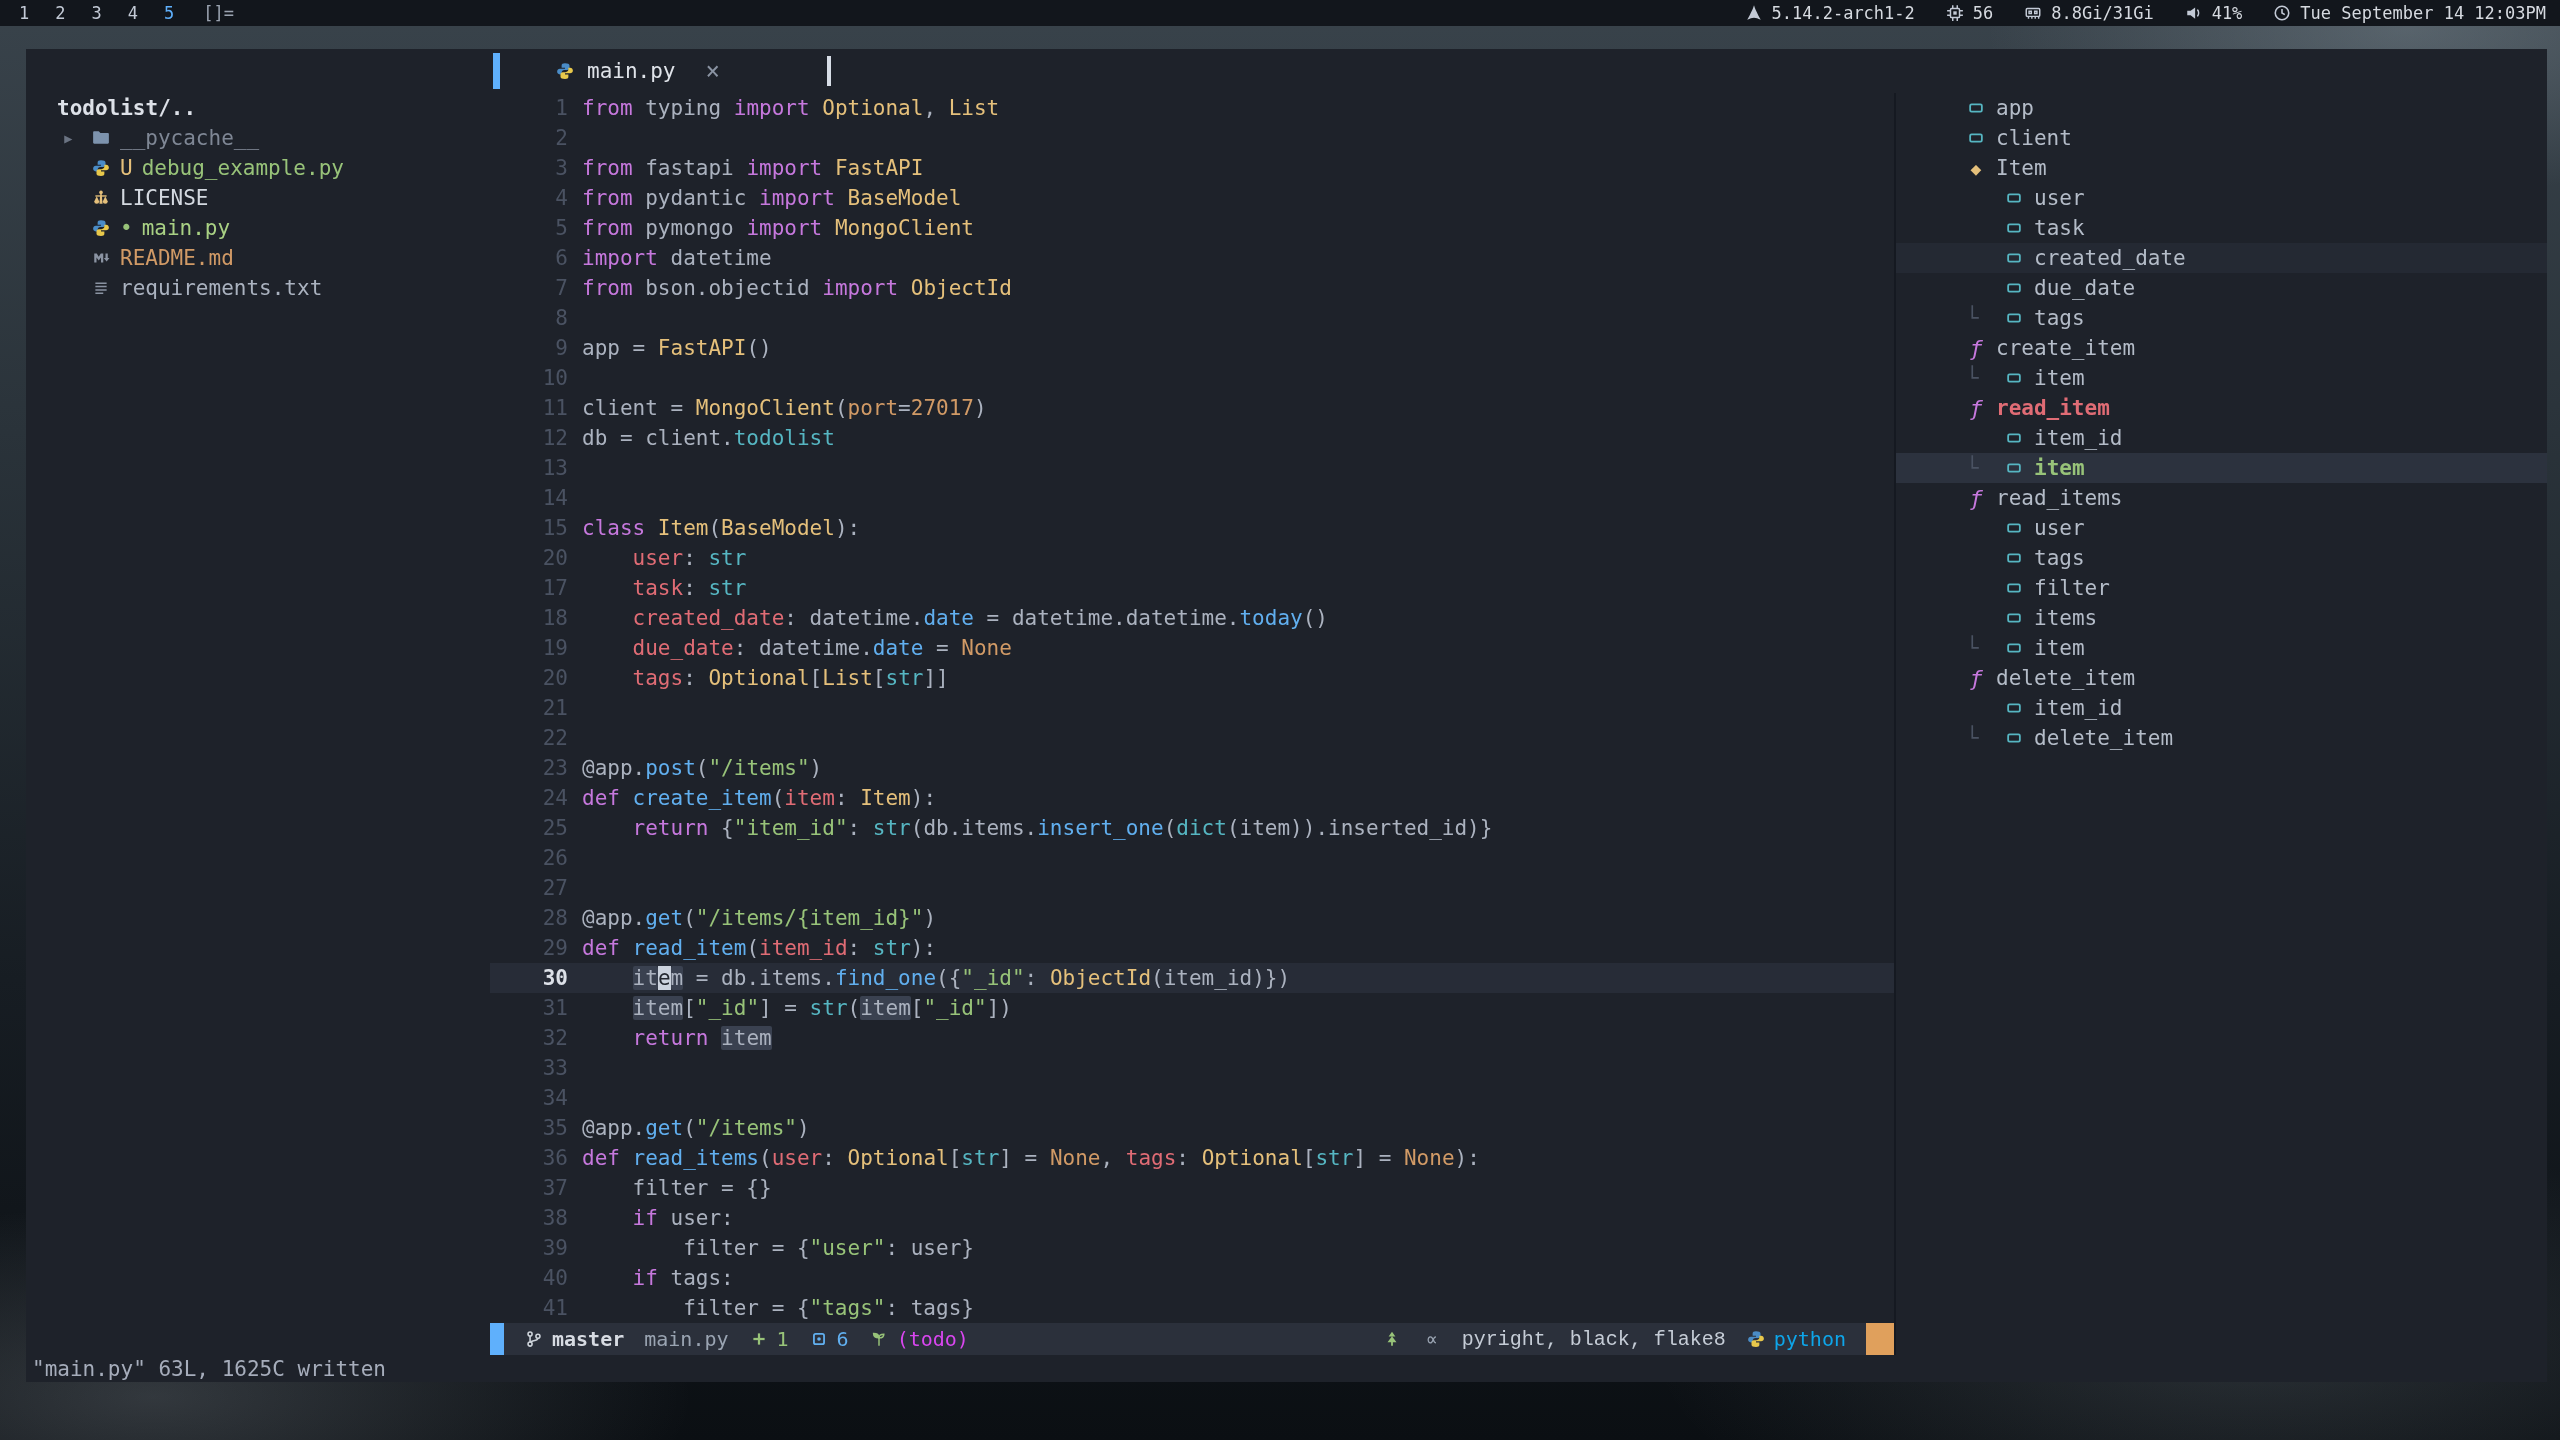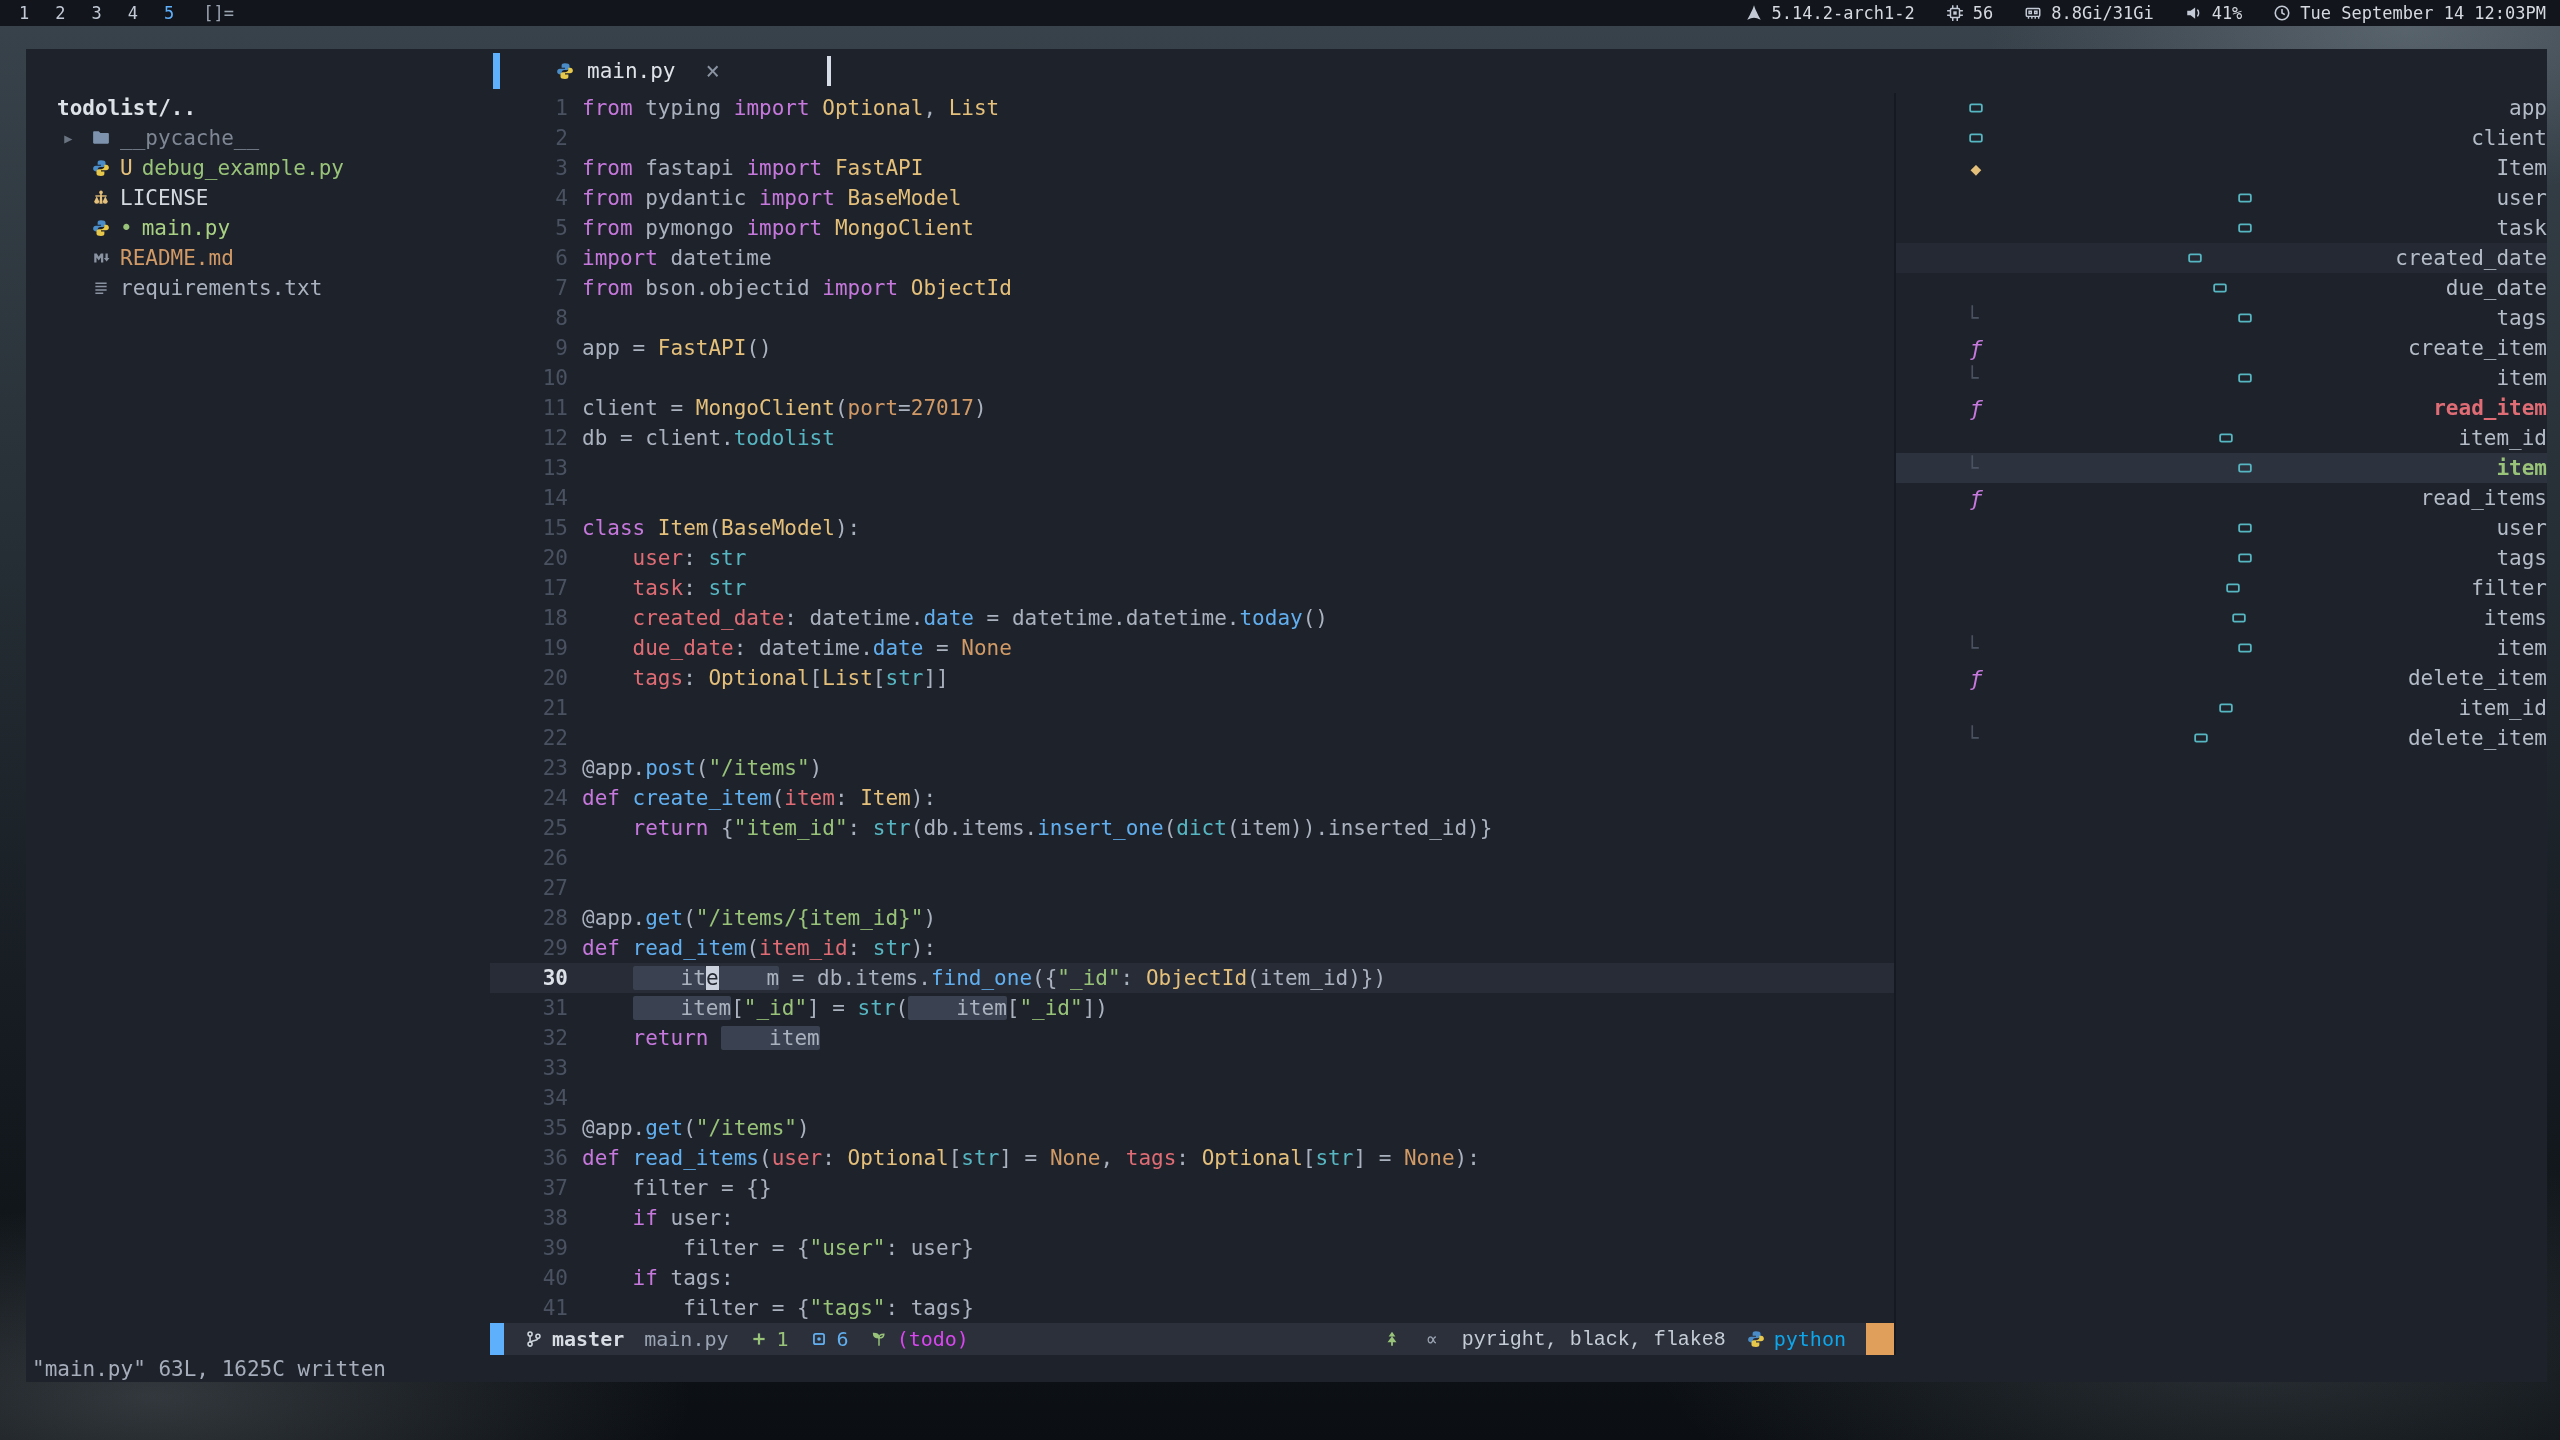--- a/index.html
+++ b/index.html
@@ -62,25 +62,25 @@
   .code-row.current{background:#272c37;}
   .code-row.current .gutter{color:#dde1e8;font-weight:bold;}
   .tk-kw{color:#c678dd;}
   .tk-ty{color:#e5c07b;}
   .tk-str{color:#98c379;}
   .tk-cy{color:#56b6c2;}
   .tk-fn,.tk-meth{color:#61afef;}
   .tk-param,.tk-field{color:#e06c75;}
   .tk-num,.tk-arg{color:#d19a66;}
   .tk-fg{color:#abb2bf;}
-  .tk-hl{background:#3a4150;border-radius:2px;padding-left:48px;}
+  .tk-hl{background:#3a4150;border-radius:2px;}
   .tk-cur{background:#ccd3de;color:#23272f;}
 
   
-  .sym-row{height:30px;display:flex;align-items:center;padding-left:70px;color:#b4bcc8;gap:18px;cursor:default;justify-content:space-between;}
+  .sym-row{height:30px;display:flex;align-items:center;padding-left:70px;color:#b4bcc8;gap:10px;cursor:default;}
   .sym-conn{width:28px;color:#4a5262;flex:none;}
   .sym-row.hl{background:#242933;}
   .sym-row.sel{background:#2c323e;}
   .sym-row.sel .sym-label{color:#98c379;font-weight:bold;}
   .sym-row.activefn .sym-label{color:#e06c75;font-weight:bold;}
   .icon.function-icon{color:#c678dd;font-style:italic;font-size:22px;}
   .icon.class-icon{color:#e5c07b;font-size:18px;}
   .icon.link-icon{color:#9aa4b2;font-size:20px;}
 
   

